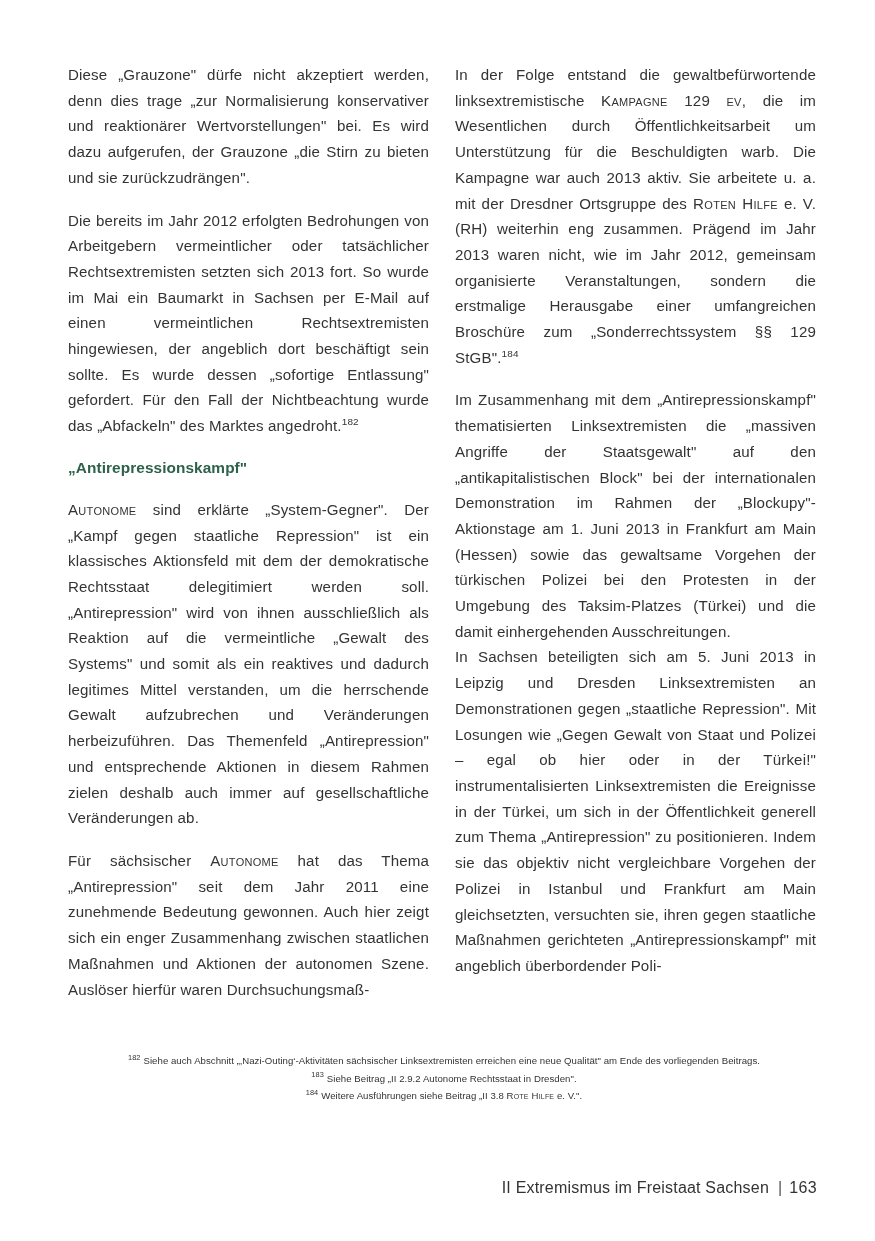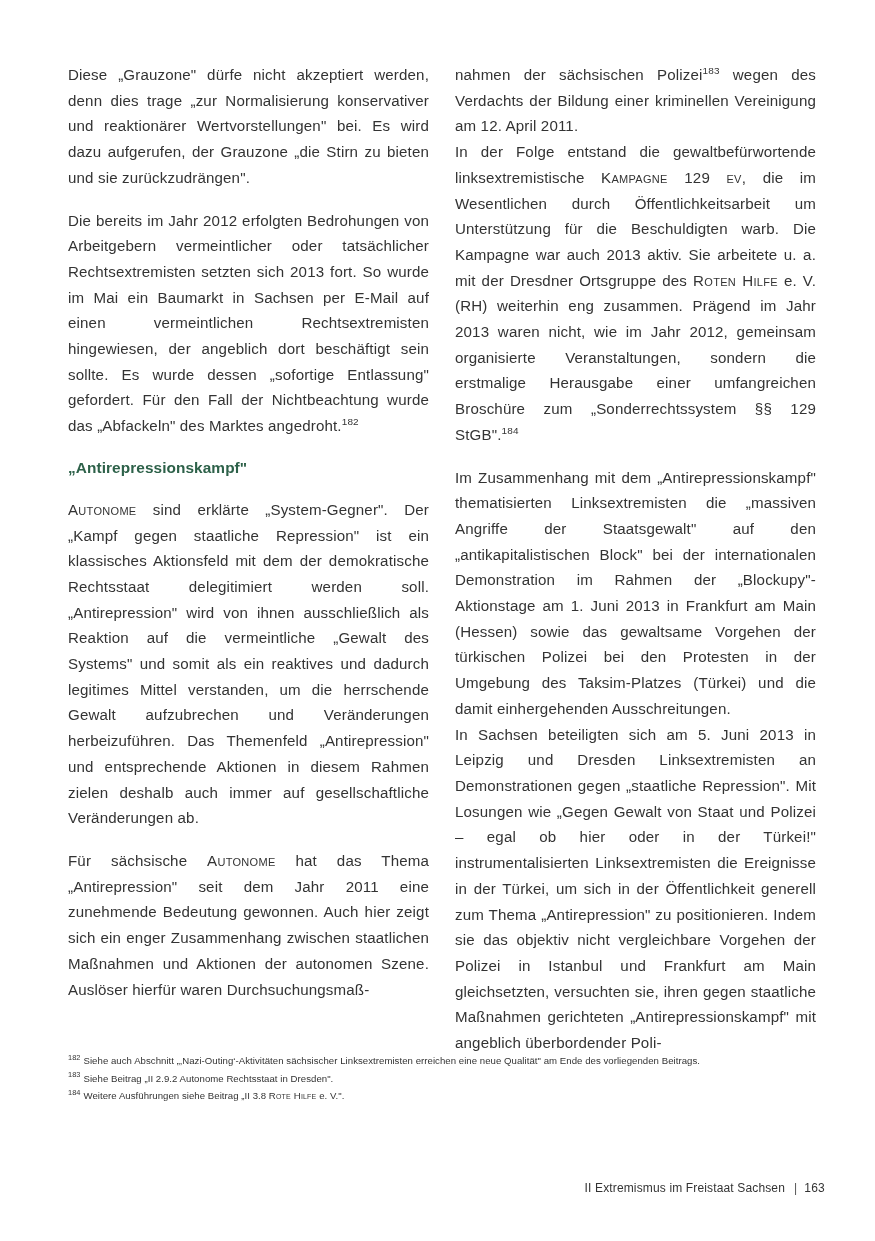--- a/index.html
+++ b/index.html
@@ -76,37 +76,37 @@
   .footnotes {
     position: absolute;
     left: 68px;
     top: 1052px;
     width: 752px;
   }
   .footnote {
     font-size: 9.6px;
     line-height: 17.5px;
     color: #333333;
-    text-align: left;
+    text-align: center;
     letter-spacing: 0.005em;
     white-space: nowrap;
   }
   .footnote .fn-num {
     font-size: 7.4px;
     vertical-align: super;
     line-height: 0;
     margin-right: 3px;
   }
 
   
   .page-footer {
     position: absolute;
-    right: 50px;
+    right: 58px;
     bottom: 43px;
-    font-size: 12px;
+    font-size: 16px;
     line-height: 20px;
     color: #333333;
     letter-spacing: 0.012em;
     white-space: nowrap;
   }
   .page-footer .sep {
     margin: 0 7px 0 9px;
     color: #555555;
   }
   .page-footer .pgnum {
@@ -123,27 +123,26 @@
     <div class="col">
 
       <p class="body">Diese „Grauzone" dürfe nicht akzeptiert werden, denn dies trage „zur Normalisierung konservativer und reaktionärer Wertvorstellungen" bei. Es wird dazu aufgerufen, der Grauzone „die Stirn zu bieten und sie zurückzudrängen".</p>
 
       <p class="body"><span>Die bereits im Jahr 2012 erfolgten Bedrohungen von Arbeitgebern vermeintlicher oder tatsächlicher Rechtsextremisten setzten sich 2013 fort. So wurde im Mai ein Baumarkt in Sachsen per E-Mail auf einen vermeintlichen Rechtsextremisten hingewiesen, der angeblich dort beschäftigt sein sollte. Es wurde dessen „sofortige Entlassung" gefordert. Für den Fall der Nichtbeachtung wurde das „Abfackeln" des Marktes angedroht.</span><sup class="fn">182</sup></p>
 
       <h2 class="section-heading">„Antirepressionskampf"</h2>
 
       <p class="body"><span class="sc">Autonome</span><span> sind erklärte „System-Gegner". Der „Kampf gegen staatliche Repression" ist ein klassisches Aktionsfeld mit dem der demokratische Rechtsstaat delegitimiert werden soll. „Antirepression" wird von ihnen ausschließlich als Reaktion auf die vermeintliche „Gewalt des Systems" und somit als ein reaktives und dadurch legitimes Mittel verstanden, um die herrschende Gewalt aufzubrechen und Veränderungen herbeizuführen. Das Themenfeld „Antirepression" und entsprechende Aktionen in diesem Rahmen zielen deshalb auch immer auf gesellschaftliche Veränderungen ab.</span></p>
 
-      <p class="body"><span>Für sächsische </span><span class="sc">Autonome</span><span> hat das Thema „Antirepression" seit dem Jahr 2011 eine zunehmende Bedeutung gewonnen. Auch hier zeigt sich ein enger Zusammenhang zwischen staatlichen Maßnahmen und Aktionen der autonomen Szene. Auslöser hierfür waren Durchsuchungsmaß-</span></p>
+      <p class="body"><span>Für sächsischer </span><span class="sc">Autonome</span><span> hat das Thema „Antirepression" seit dem Jahr 2011 eine zunehmende Bedeutung gewonnen. Auch hier zeigt sich ein enger Zusammenhang zwischen staatlichen Maßnahmen und Aktionen der autonomen Szene. Auslöser hierfür waren Durchsuchungsmaß-</span></p>
 
     </div>
 
     <div class="col">
 
-      <p class="body tight"><span>nahmen der sächsischen Polizei</span><sup class="fn">183</sup><span> wegen des Verdachts der Bildung einer kriminellen Vereinigung am 12. April 2011.</span></p>
 
       <p class="body run-on"><span>In der Folge entstand die gewaltbefürwortende linksextremistische </span><span class="sc">Kampagne</span><span> 129 </span><span class="sc">ev</span><span>, die im Wesentlichen durch Öffentlichkeitsarbeit um Unterstützung für die Beschuldigten warb. Die Kampagne war auch 2013 aktiv. Sie arbeitete u. a. mit der Dresdner Ortsgruppe des </span><span class="sc">Roten Hilfe</span><span> e. V. (RH) weiterhin eng zusammen. Prägend im Jahr 2013 waren nicht, wie im Jahr 2012, gemeinsam organisierte Veranstaltungen, sondern die erstmalige Herausgabe einer umfangreichen Broschüre zum „Sonderrechtssystem §§ 129 StGB".</span><sup class="fn">184</sup></p>
 
       <p class="body tight">Im Zusammenhang mit dem „Antirepressionskampf" thematisierten Linksextremisten die „massiven Angriffe der Staatsgewalt" auf den „antikapitalistischen Block" bei der internationalen Demonstration im Rahmen der „Blockupy"-Aktionstage am 1. Juni 2013 in Frankfurt am Main (Hessen) sowie das gewaltsame Vorgehen der türkischen Polizei bei den Protesten in der Umgebung des Taksim-Platzes (Türkei) und die damit einhergehenden Ausschreitungen.</p>
 
       <p class="body run-on">In Sachsen beteiligten sich am 5. Juni 2013 in Leipzig und Dresden Linksextremisten an Demonstrationen gegen „staatliche Repression". Mit Losungen wie „Gegen Gewalt von Staat und Polizei – egal ob hier oder in der Türkei!" instrumentalisierten Linksextremisten die Ereignisse in der Türkei, um sich in der Öffentlichkeit generell zum Thema „Antirepression" zu positionieren. Indem sie das objektiv nicht vergleichbare Vorgehen der Polizei in Istanbul und Frankfurt am Main gleichsetzten, versuchten sie, ihren gegen staatliche Maßnahmen gerichteten „Antirepressionskampf" mit angeblich überbordender Poli-</p>
 
     </div>
 
   </div>

